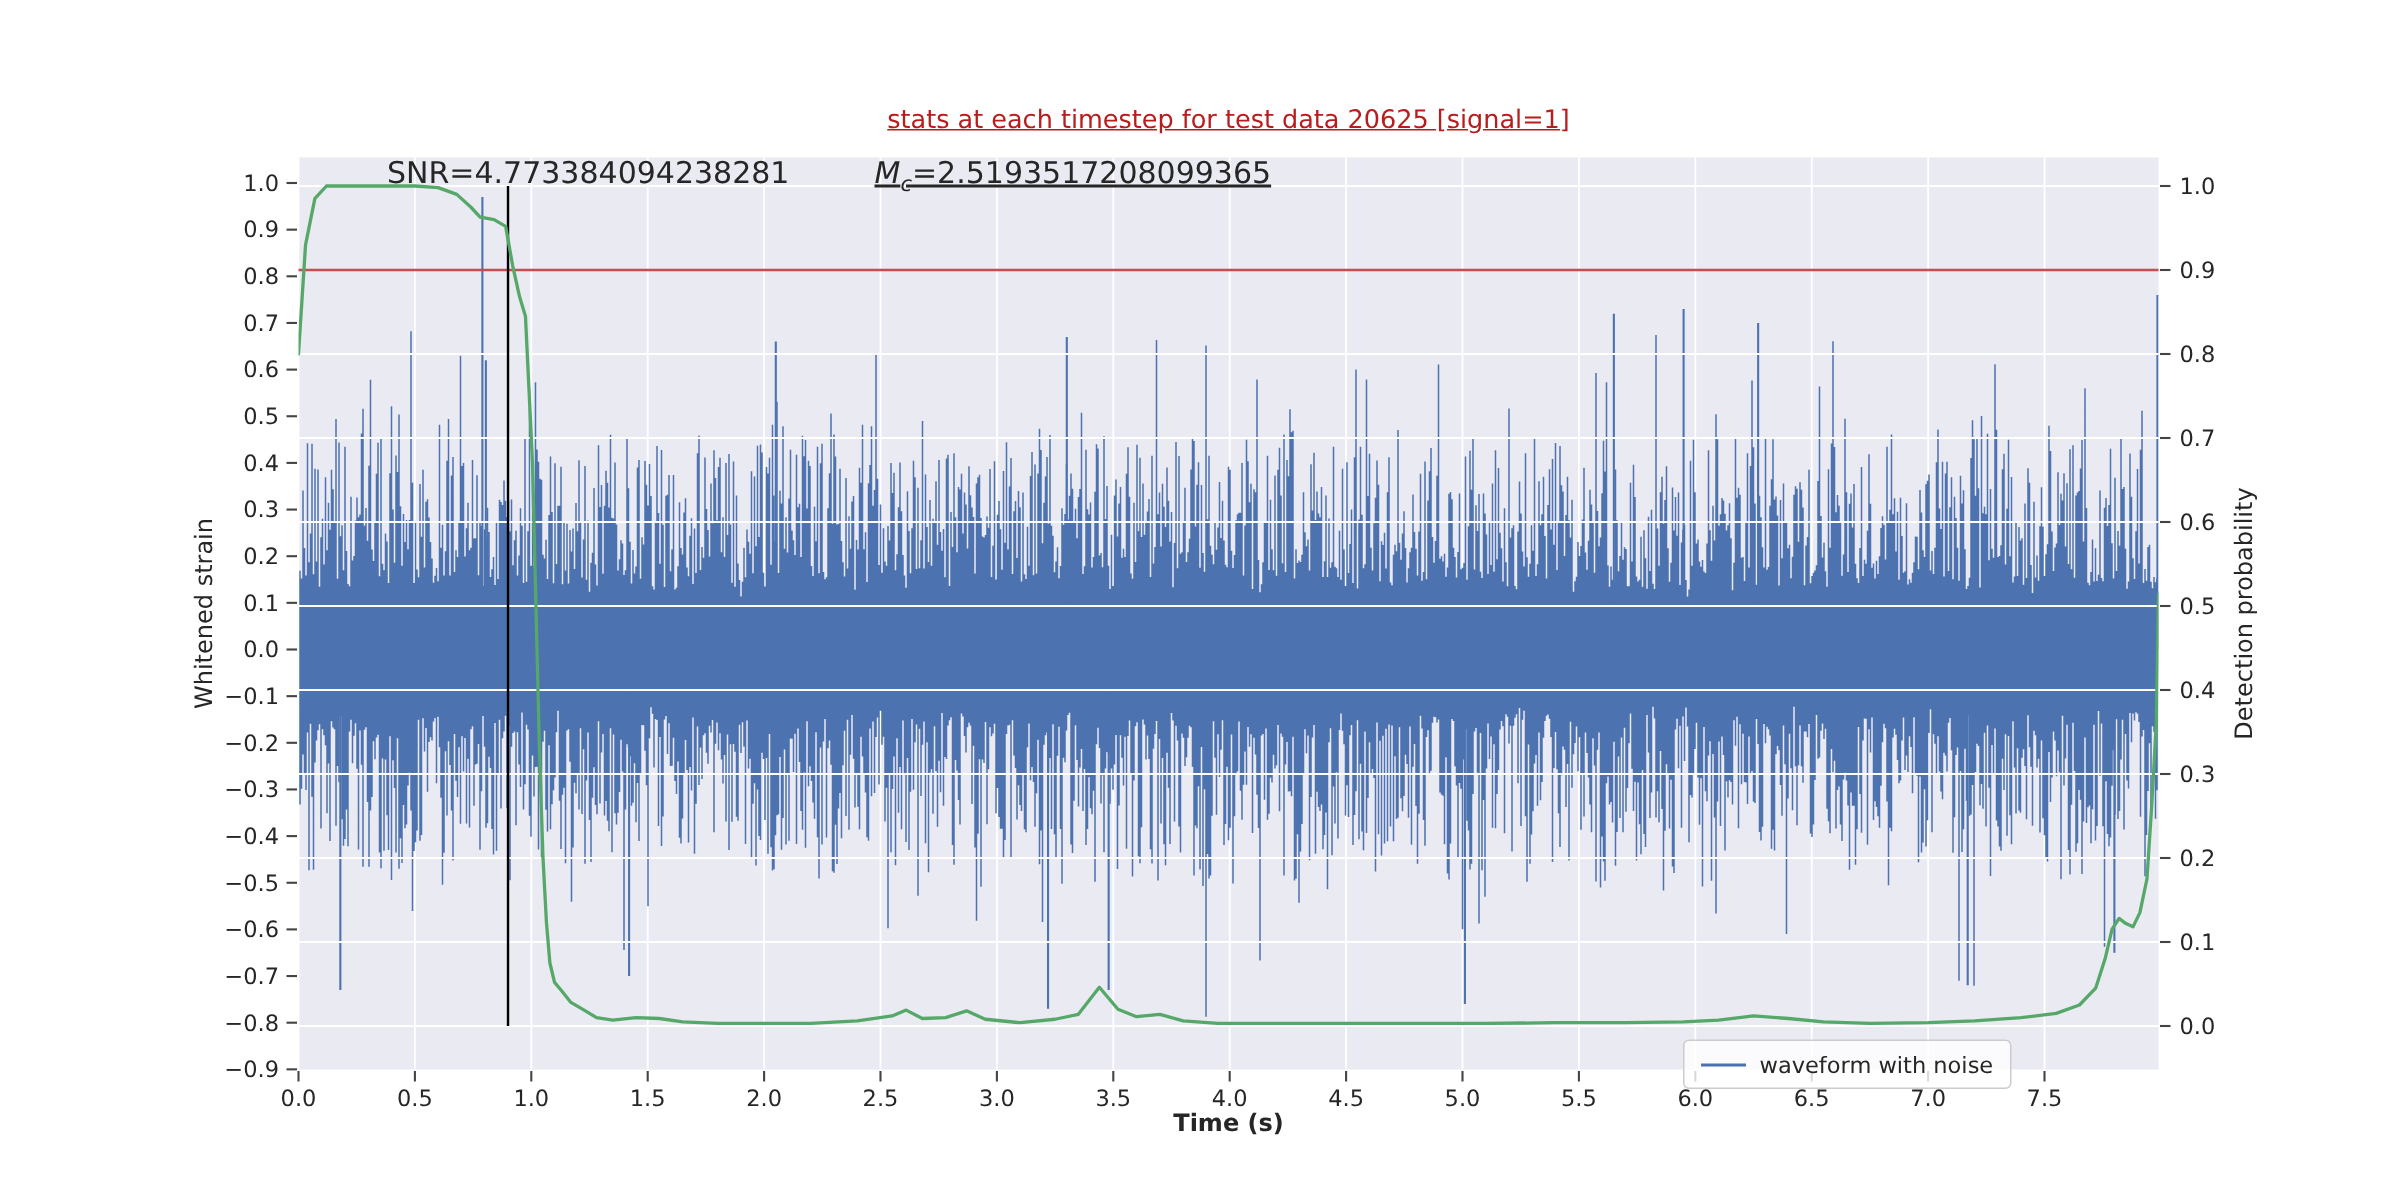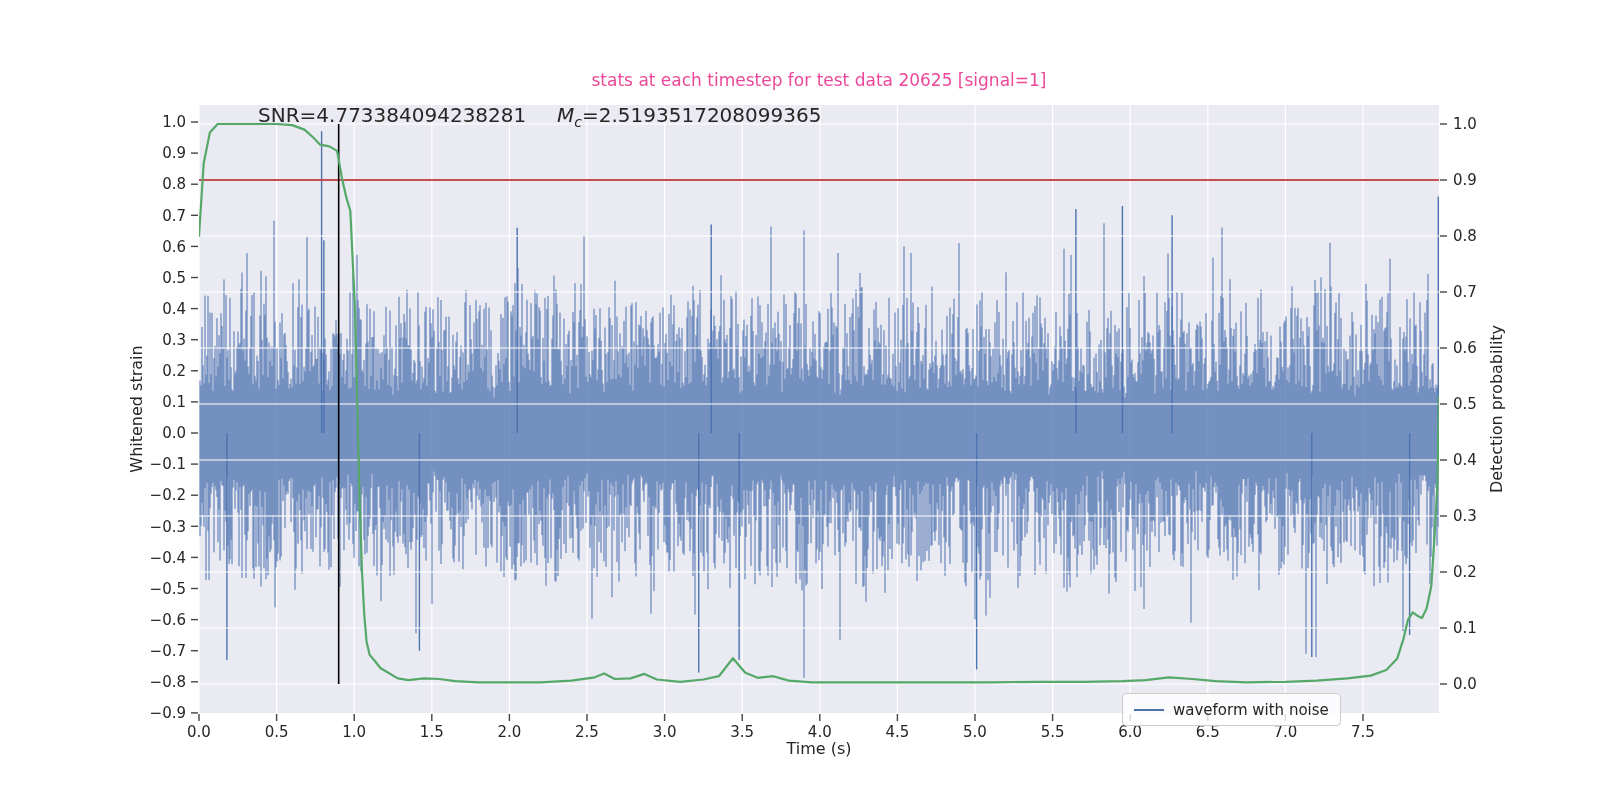--- a/index.html
+++ b/index.html
@@ -1,28 +1,28 @@
 <!DOCTYPE html>
 <html><head>
 <meta charset="utf-8">
 <style>
   html,body{margin:0;padding:0;background:#ffffff;}
   body{font-family:"DejaVu Sans","Liberation Sans",sans-serif;}
   #figure{position:relative;width:1600px;height:800px;background:#ffffff;overflow:hidden;}
   #plot-svg{position:absolute;left:0;top:0;}
   .fig-title{position:absolute;top:70px;left:819px;transform:translateX(-50%);
-    font-size:17px;color:#ec4899;white-space:nowrap;}
+    font-size:17px;color:#b91c1c;white-space:nowrap;text-decoration:underline;}
   .ann{position:absolute;top:103px;font-size:20px;color:#262626;white-space:nowrap;}
   .ann i{font-style:italic;}
   .ann sub{font-size:14px;font-style:italic;}
   .ann-snr{left:222px;margin-left:36px;}
-  .ann-mc{left:557px;}
+  .ann-mc{left:583px;text-decoration:underline;}
   .ann-s{left:1068px;}
   .xlabel{position:absolute;top:739px;left:819px;transform:translateX(-50%);
-    font-size:16px;color:#262626;}
+    font-size:16px;color:#262626;font-weight:bold;}
   .ylabel{position:absolute;font-size:16px;color:#262626;white-space:nowrap;}
   .ylabel-left{left:136px;top:409px;transform:translate(-50%,-50%) rotate(-90deg);}
   .ylabel-right{left:1496px;top:409px;transform:translate(-50%,-50%) rotate(-90deg);}
   .legend{position:absolute;left:1122px;top:693px;height:33px;display:flex;align-items:center;
     gap:9px;padding:15px 11px;background:rgba(255,255,255,0.8);border:1px solid #cccccc;
     border-radius:4px;box-sizing:border-box;}
   .legend-line{display:inline-block;width:30px;height:0;border-top:2.4px solid #4c72b0;}
   .legend-label{font-size:15px;color:#262626;white-space:nowrap;}
 </style>
 </head>

